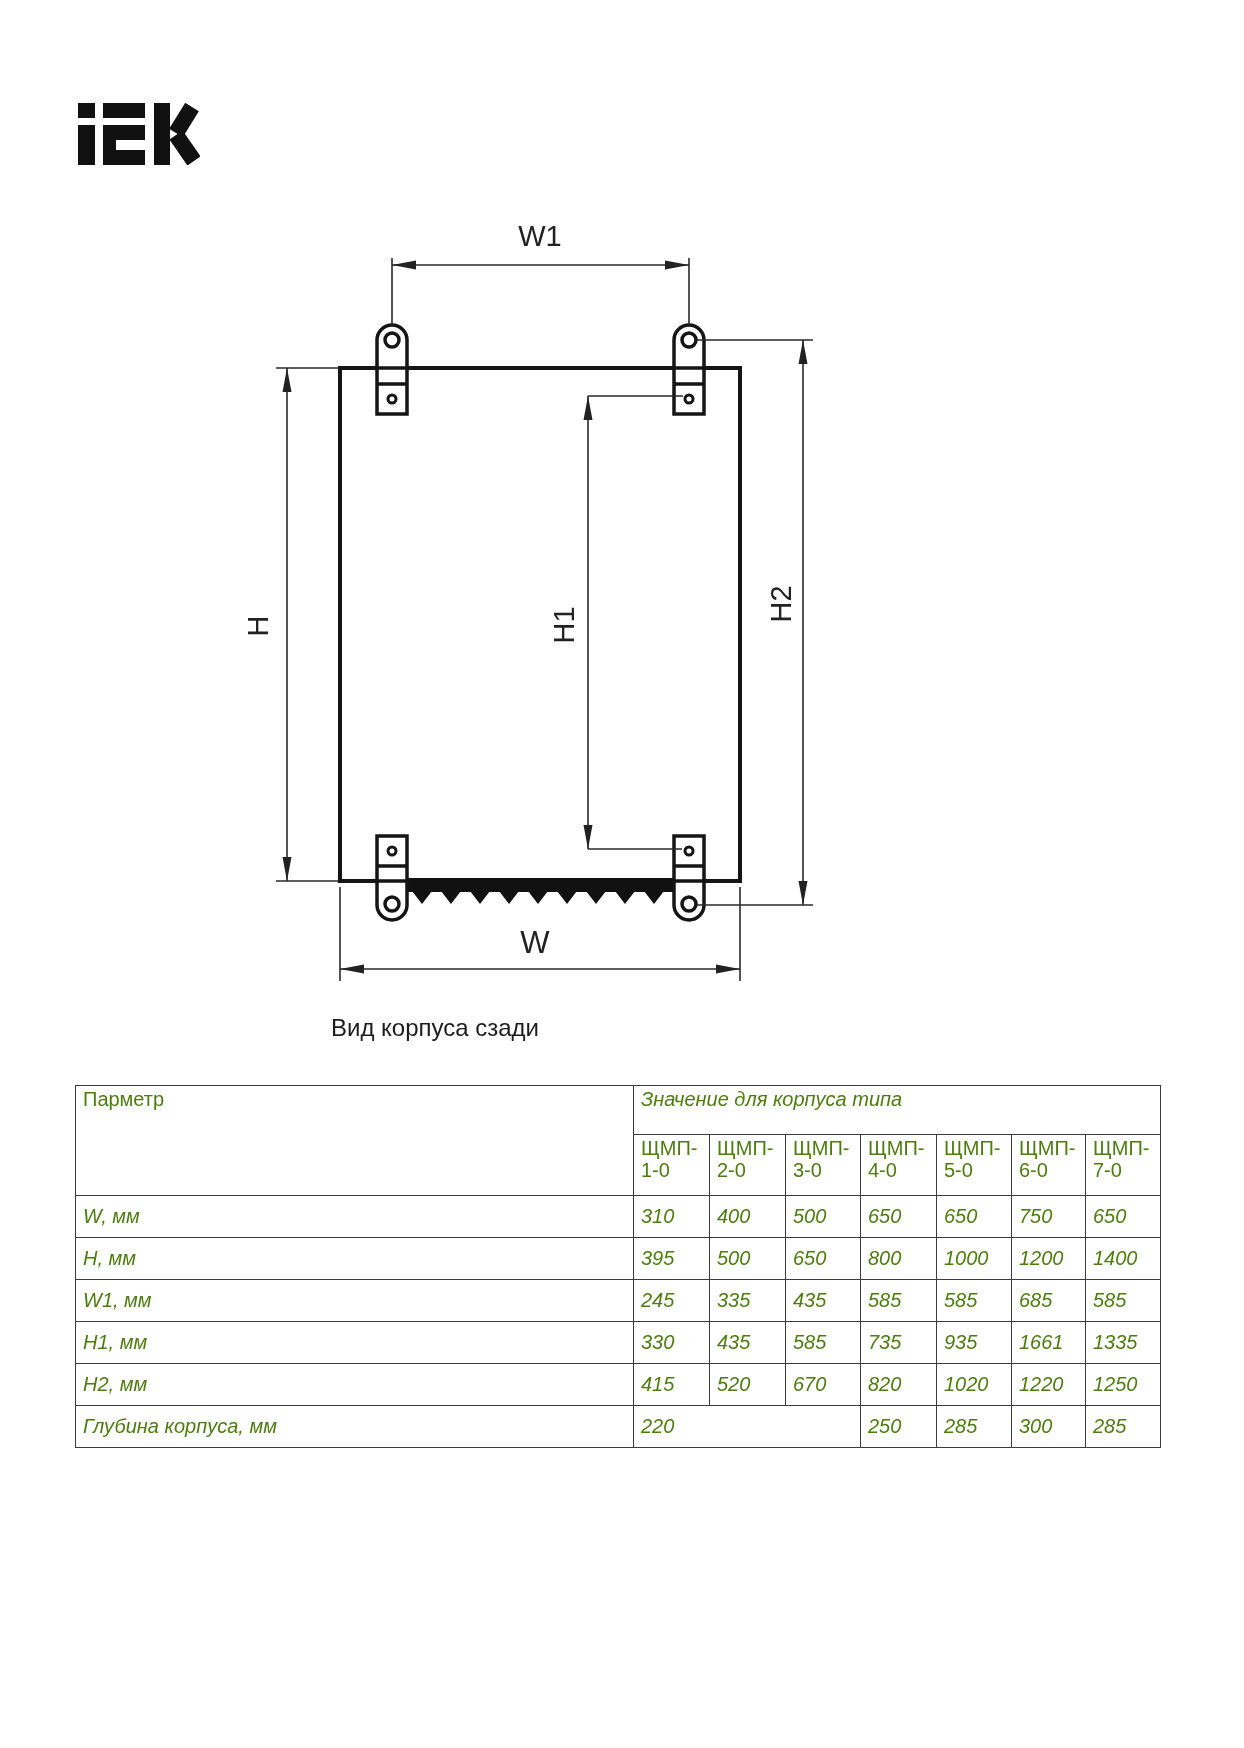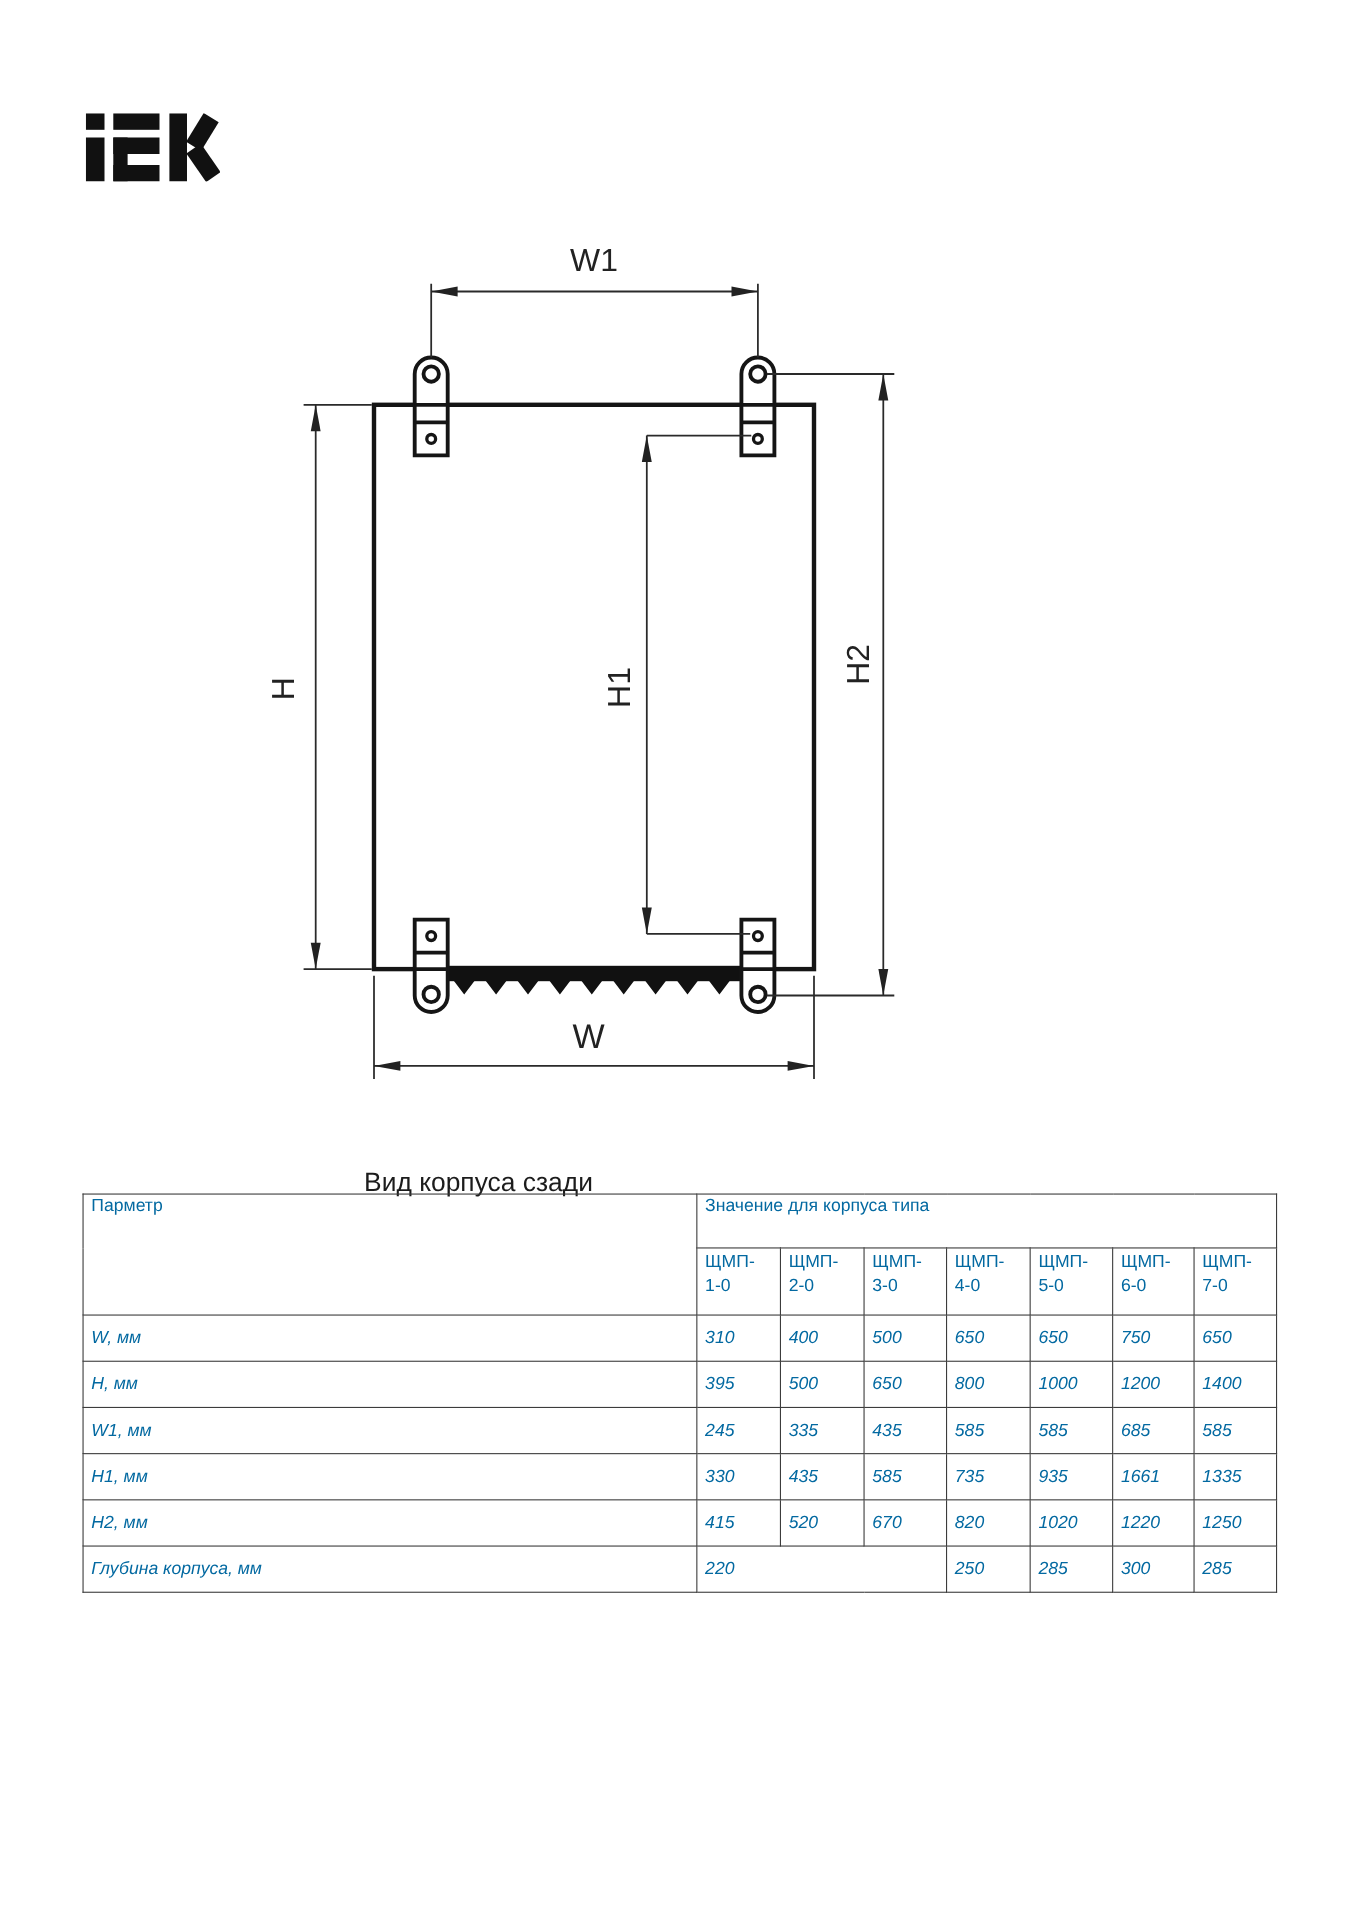--- a/index.html
+++ b/index.html
@@ -4,36 +4,36 @@
 <style>
   html,body { margin:0; padding:0; background:#ffffff; }
   .page {
     position:relative; width:1244px; height:1748px; background:#ffffff;
     font-family:"Liberation Sans", sans-serif; color:#1c1c1c; overflow:hidden;margin-top:48px;
   }
   svg text { font-family:"Liberation Sans", sans-serif; fill:#222; }
   .logo-svg { position:absolute; left:78px; top:55px; }
   .drawing-svg { position:absolute; left:0; top:0; }
   .drawing-caption {
-    position:absolute; left:330px; top:1014px; width:210px; text-align:center;
+    position:absolute; left:330px; top:966px; width:210px; text-align:center;
     font-size:24px; color:#1c1c1c; white-space:nowrap;
   }
   .figure-caption {
     position:absolute; left:76px; top:1470px; font-size:26px; color:#1c1c1c; white-space:nowrap;
   }
   table.dims {
     position:absolute; left:75px; top:1037px; width:1086px;
-    border-collapse:collapse; table-layout:fixed; font-size:16px; color:#0369a1;
+    border-collapse:collapse; table-layout:fixed; font-size:20px; color:#4d7c0f;
   }
   table.dims th, table.dims td {
     border:1px solid #3c3c3c; font-weight:normal; text-align:left;
     padding:2px 7px; overflow:hidden;
   }
   th.param-h { vertical-align:top; padding-top:6px; }
-  th.group-h { height:44px; vertical-align:top; padding-top:6px; }
+  th.group-h { height:44px; vertical-align:top; padding-top:6px;font-style:italic; }
   th.type-h  { height:56px; vertical-align:top; padding-top:3px; white-space:pre-line; line-height:22px; }
   td.cell    { height:37px; vertical-align:middle;font-style:italic; }
 </style>
 </head>
 <body>
 
 <div class="page">
 
   <svg class="logo-svg" width="122" height="62" viewBox="0 0 122 62" aria-label="IEK">
     <g fill="#111">

